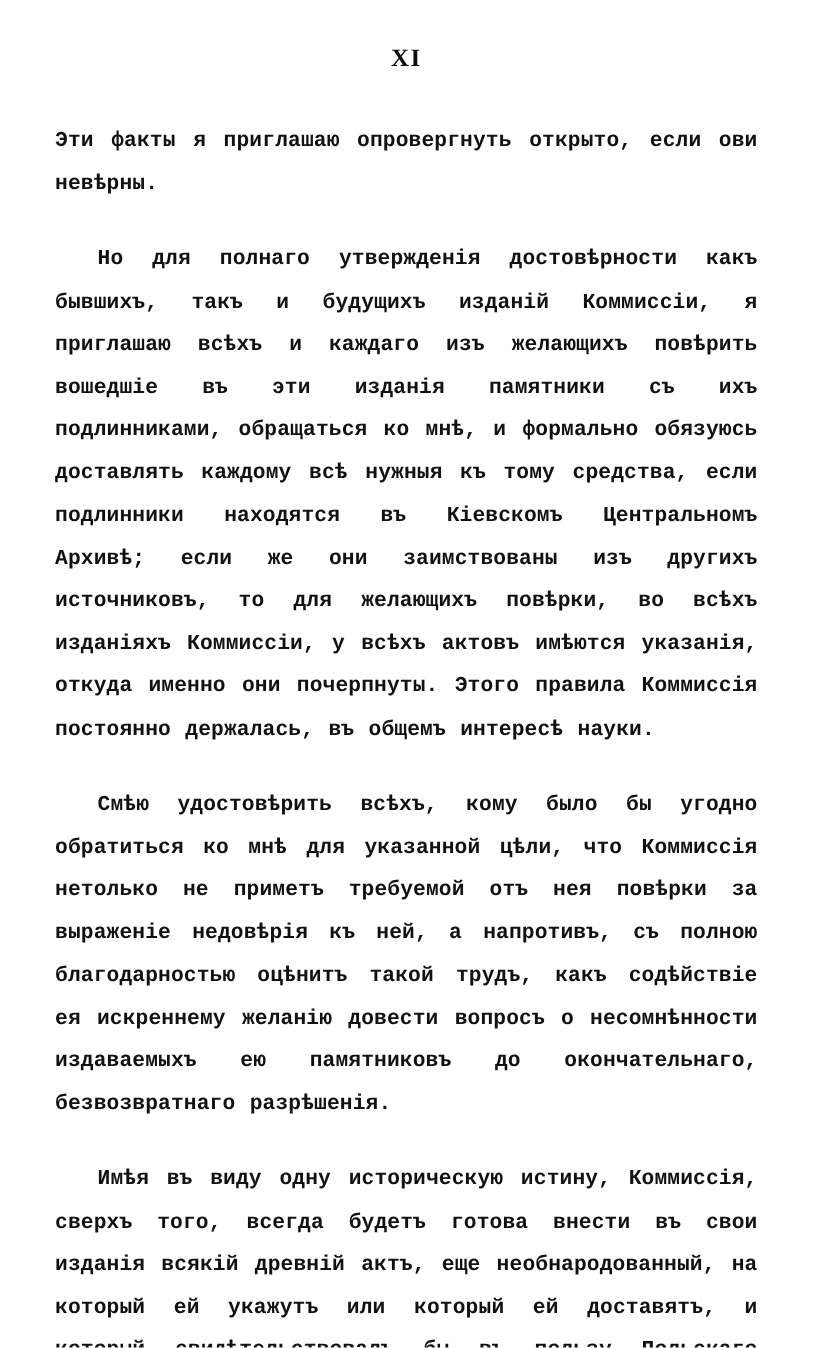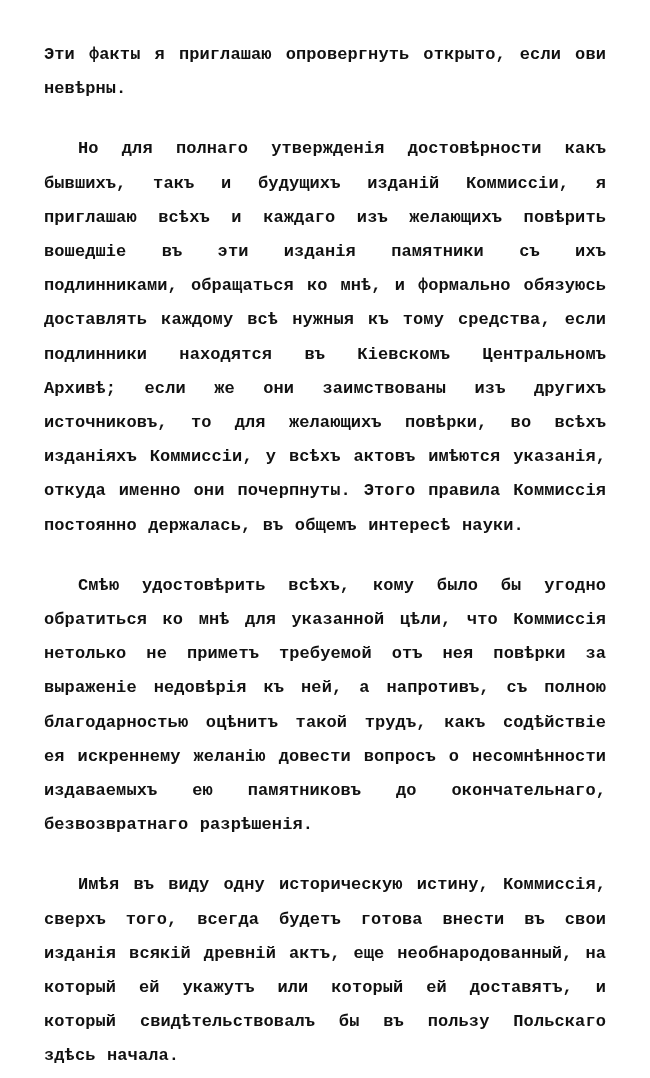--- a/index.html
+++ b/index.html
@@ -55,20 +55,21 @@
   
   .body-text {
     -webkit-font-smoothing: none;
   }
 </style>
 </head>
 <body>
 
 <div class="page">
 
+  <div class="page-number">XI</div>
 
   <div class="body-text">
     <p class="para">Эти факты я приглашаю опровергнуть открыто, если ови невѣрны.</p>
     <p class="para indent">Но для полнаго утвержденія достовѣрности какъ бывшихъ, такъ и будущихъ изданій Коммиссіи, я приглашаю всѣхъ и каждаго изъ желающихъ повѣрить вошедшіе въ эти изданія памятники съ ихъ подлинниками, обращаться ко мнѣ, и формально обязуюсь доставлять каждому всѣ нужныя къ тому средства, если подлинники находятся въ Кіевскомъ Центральномъ Архивѣ; если же они заимствованы изъ другихъ источниковъ, то для желающихъ повѣрки, во всѣхъ изданіяхъ Коммиссіи, у всѣхъ актовъ имѣются указанія, откуда именно они почерпнуты. Этого правила Коммиссія постоянно держалась, въ общемъ интересѣ науки.</p>
     <p class="para indent">Смѣю удостовѣрить всѣхъ, кому было бы угодно обратиться ко мнѣ для указанной цѣли, что Коммиссія нетолько не приметъ требуемой отъ нея повѣрки за выраженіе недовѣрія къ ней, а напротивъ, съ полною благодарностью оцѣнитъ такой трудъ, какъ содѣйствіе ея искреннему желанію довести вопросъ о несомнѣнности издаваемыхъ ею памятниковъ до окончательнаго, безвозвратнаго разрѣшенія.</p>
     <p class="para indent last">Имѣя въ виду одну историческую истину, Коммиссія, сверхъ того, всегда будетъ готова внести въ свои изданія всякій древній актъ, еще необнародованный, на который ей укажутъ или который ей доставятъ, и который свидѣтельствовалъ бы въ пользу Польскаго здѣсь начала.</p>
   </div>
 
 </div>
 

